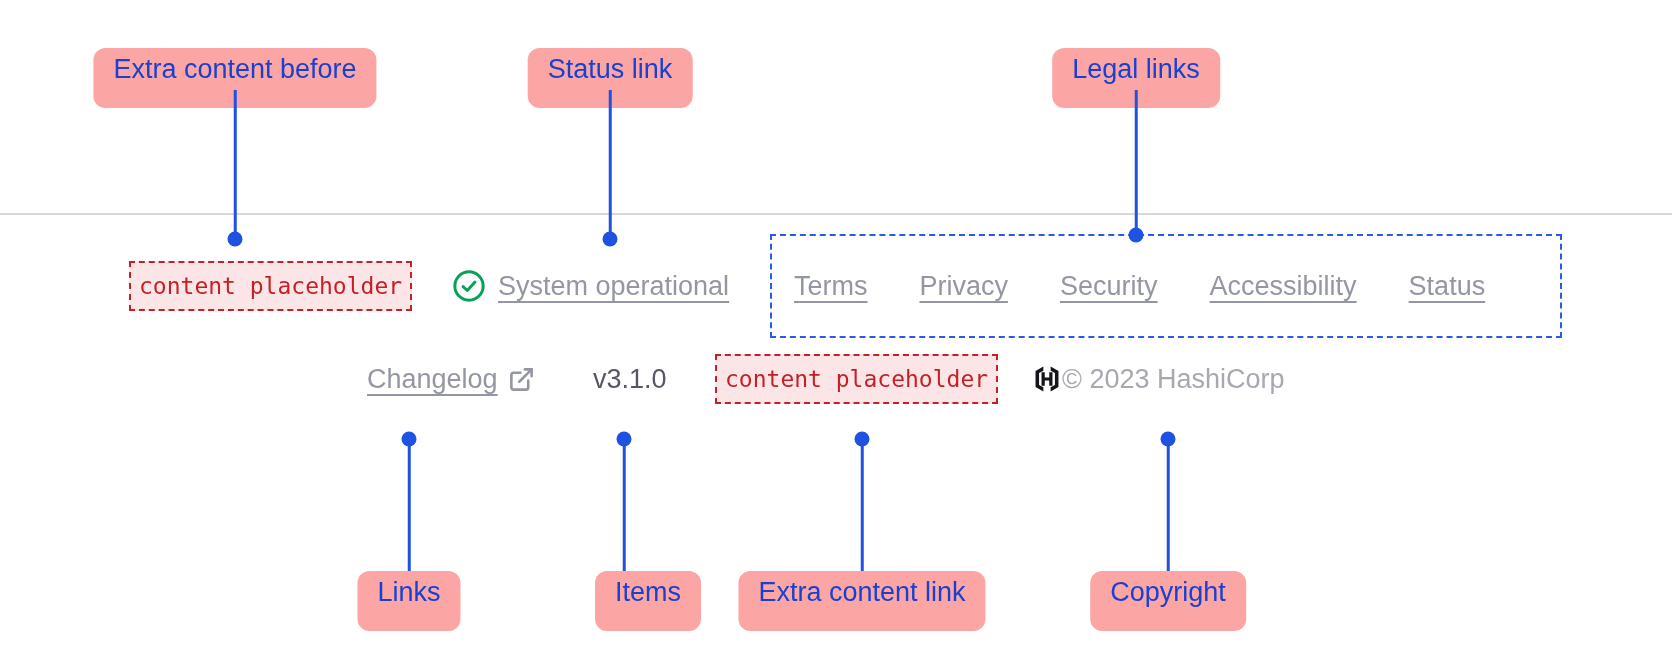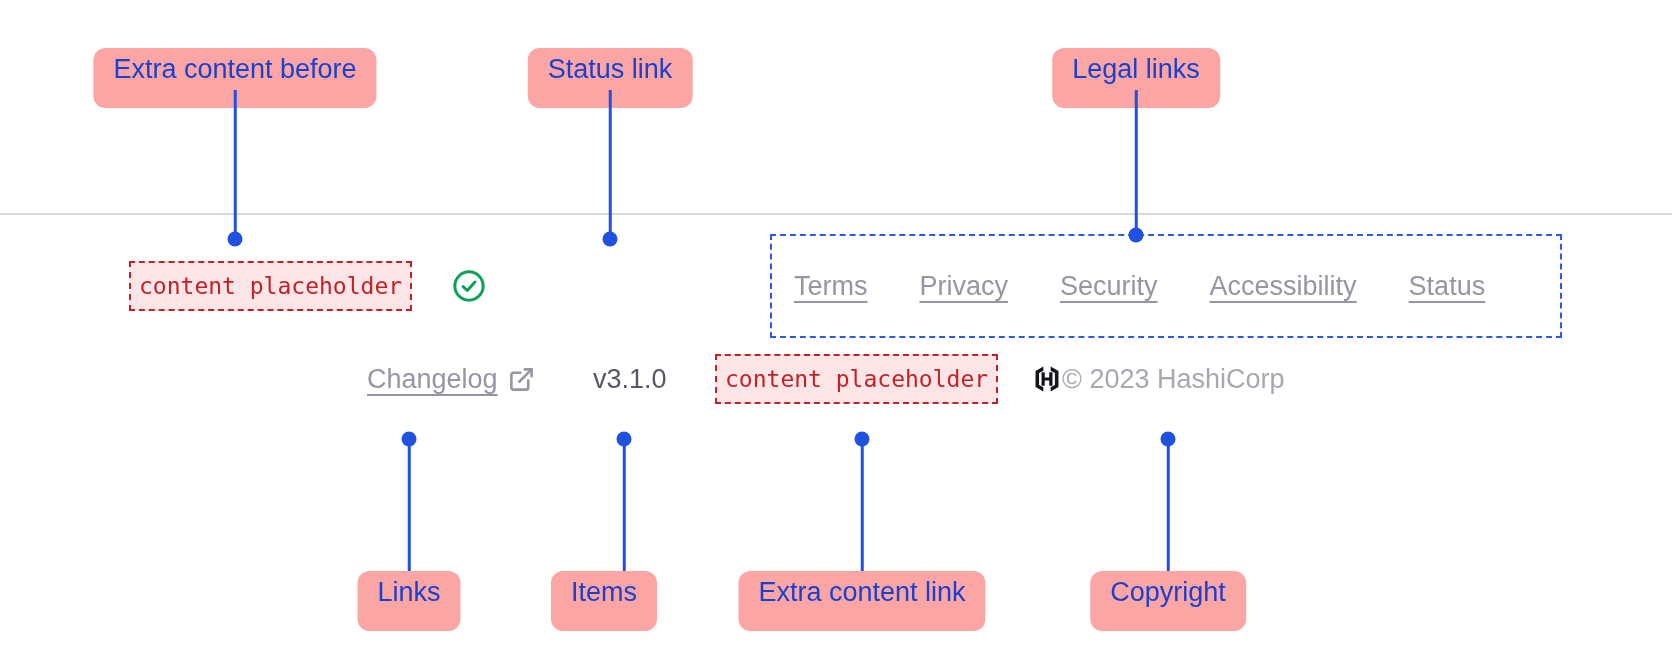--- a/index.html
+++ b/index.html
@@ -64,20 +64,21 @@
     <span>content placeholder</span>
   </div>
 
   <a class="status">
     <span class="icon">
       <svg width="34" height="34" viewBox="0 0 24 24" fill="none" stroke="#09a057" stroke-width="2.1" stroke-linecap="round" stroke-linejoin="round">
         <circle cx="12" cy="12" r="10"></circle>
         <polyline points="7.8 12.4 10.8 15.2 16.2 9.2"></polyline>
       </svg>
     </span>
+    <span class="status-text">System operational</span>
   </a>
 
   <div class="legal-box">
     <a class="faint-link">Terms</a>
     <a class="faint-link">Privacy</a>
     <a class="faint-link">Security</a>
     <a class="faint-link">Accessibility</a>
     <a class="faint-link">Status</a>
   </div>
 
@@ -122,21 +123,21 @@
   <div class="pill top" style="left:1136px;">Legal links</div>
   <div class="ann-line" style="left:1136px;top:90px;height:145px;"></div>
   <div class="ann-dot" style="left:1136px;top:235px;"></div>
 
   <div class="ann-dot" style="left:409px;top:439px;"></div>
   <div class="ann-line" style="left:409px;top:439px;height:132px;"></div>
   <div class="pill bottom" style="left:409px;">Links</div>
 
   <div class="ann-dot" style="left:624px;top:439px;"></div>
   <div class="ann-line" style="left:624px;top:439px;height:132px;"></div>
-  <div class="pill bottom" style="left:604px;">Items</div>
+  <div class="pill bottom" style="left:648px;">Items</div>
 
   <div class="ann-dot" style="left:862px;top:439px;"></div>
   <div class="ann-line" style="left:862px;top:439px;height:132px;"></div>
   <div class="pill bottom" style="left:862px;">Extra content link</div>
 
   <div class="ann-dot" style="left:1168px;top:439px;"></div>
   <div class="ann-line" style="left:1168px;top:439px;height:132px;"></div>
   <div class="pill bottom" style="left:1168px;text-align:right;">Copyright</div>
 
 </div>

